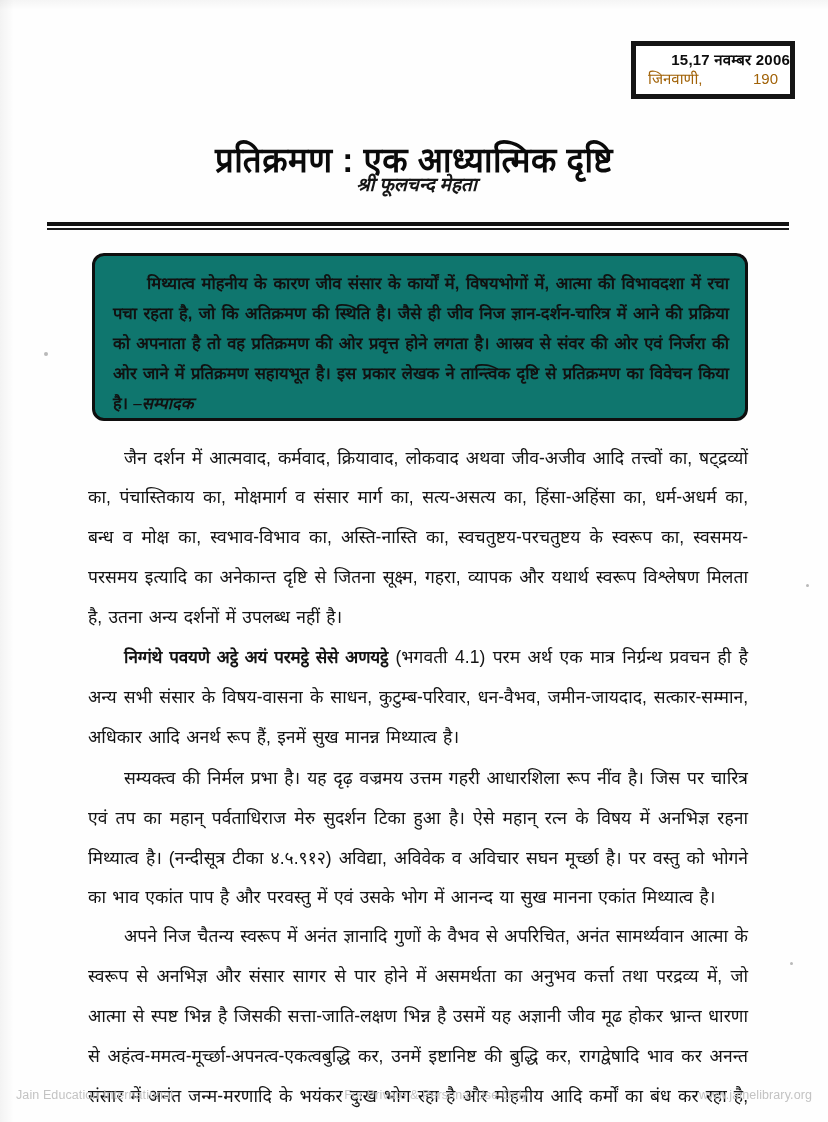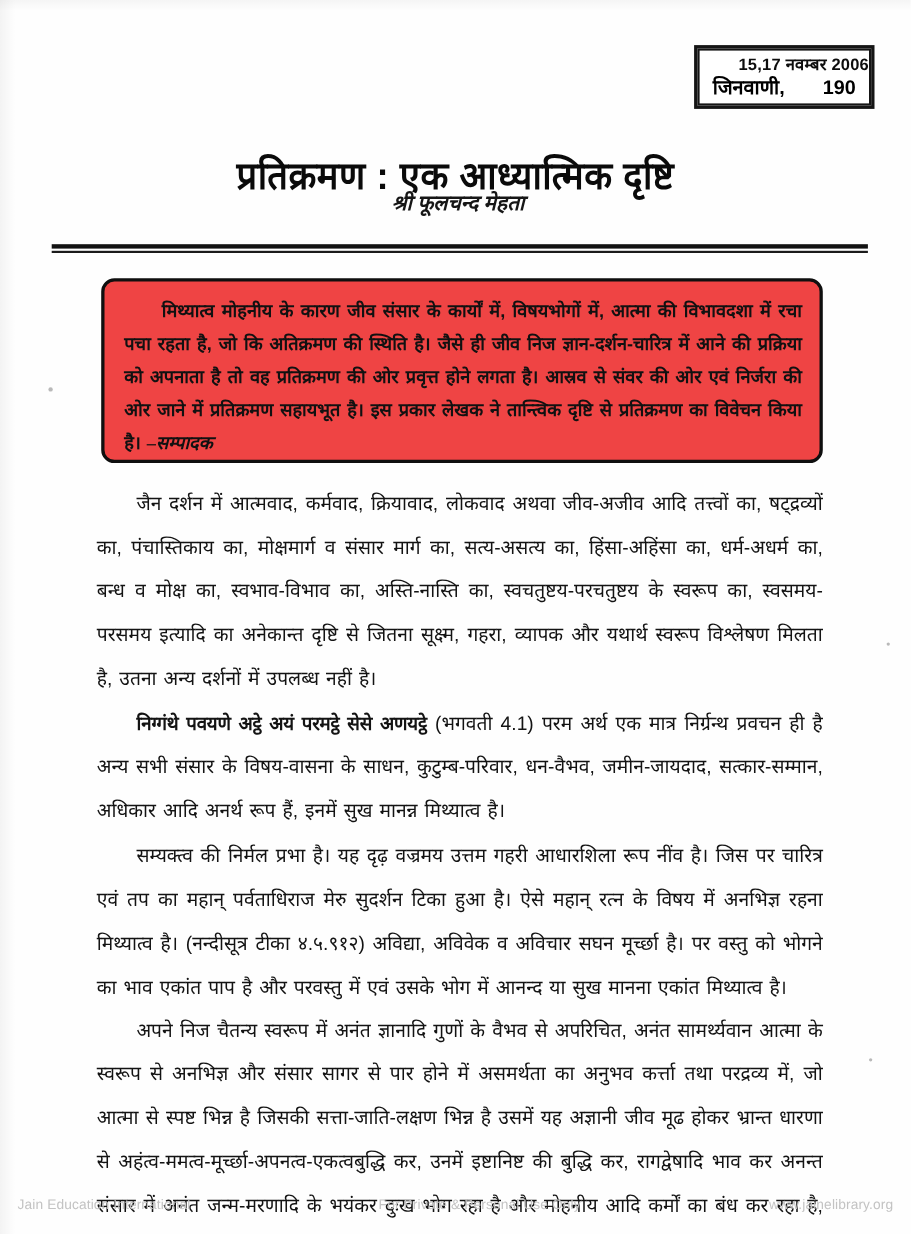--- a/index.html
+++ b/index.html
@@ -62,24 +62,24 @@
     letter-spacing: 0.2px;
     line-height: 19px;
     color: #0d0d0d;
     white-space: nowrap;
   }
   .header-line2 {
     display: flex;
     justify-content: space-between;
     padding: 0 12px;
     font-family: "Liberation Sans", "DejaVu Sans", sans-serif;
-    font-size: 18px;
-    font-weight: 700;
+    font-size: 15px;
+    font-weight: 400;
     line-height: 20px;
-    color: #000000;
+    color: #a16207;
   }
 
   
   .title {
     position: absolute;
     left: 0; right: 0;
     top: 114px;
     text-align: center;
     font-family: "Liberation Sans", "DejaVu Sans", sans-serif;
     font-size: 33px;
@@ -121,21 +121,21 @@
   
   .abstract-box {
     position: absolute;
     left: 92px;
     top: 253px;
     width: 656px;
     height: 168px;
     border: 3px solid #0f0f0f;
     border-radius: 12px;
     box-sizing: border-box;
-    background: #ef4444;
+    background: #0f766e;
     padding: 12px 16px 10px 18px;
   }
   .abstract-text {
     font-family: "Liberation Sans", "DejaVu Sans", sans-serif;
     font-size: 16.5px;
     line-height: 30px;
     font-weight: 600;
     color: #111111;
     text-align: justify;
     text-indent: 34px;

